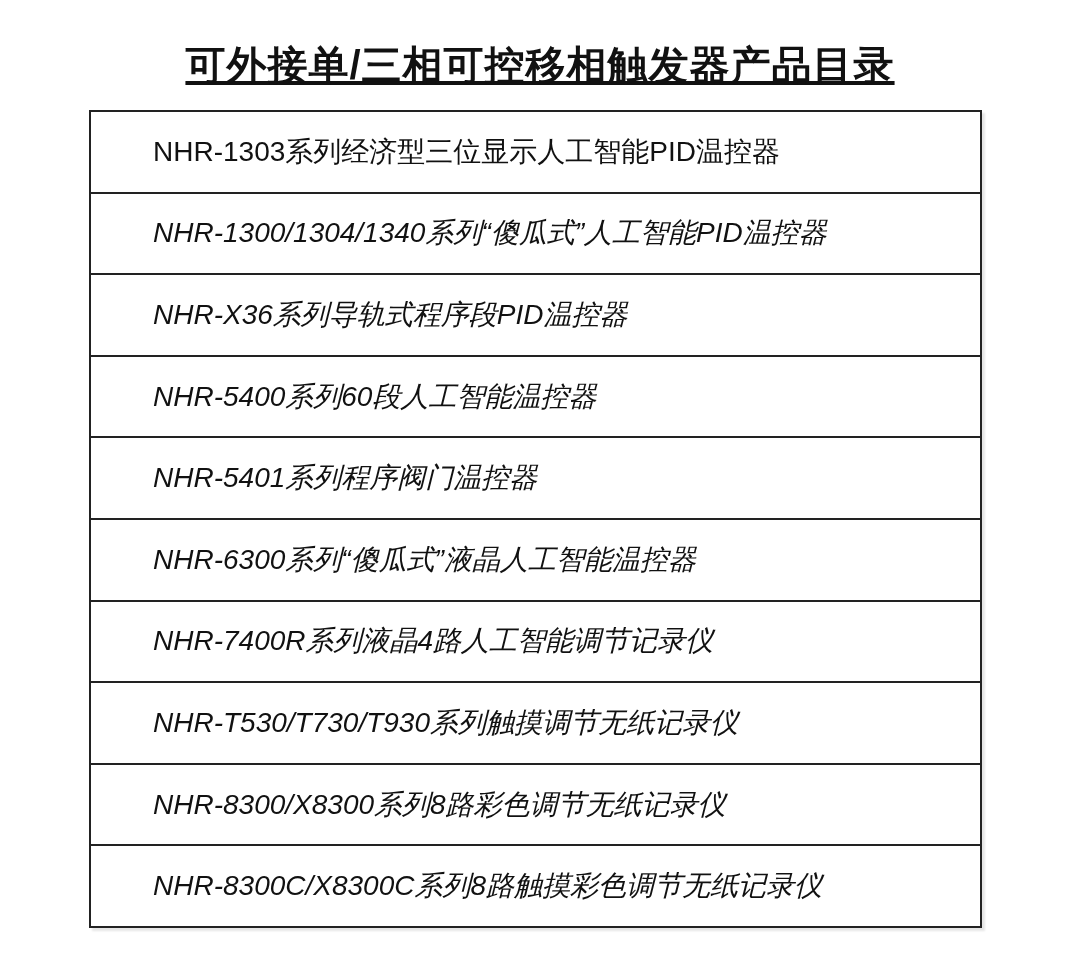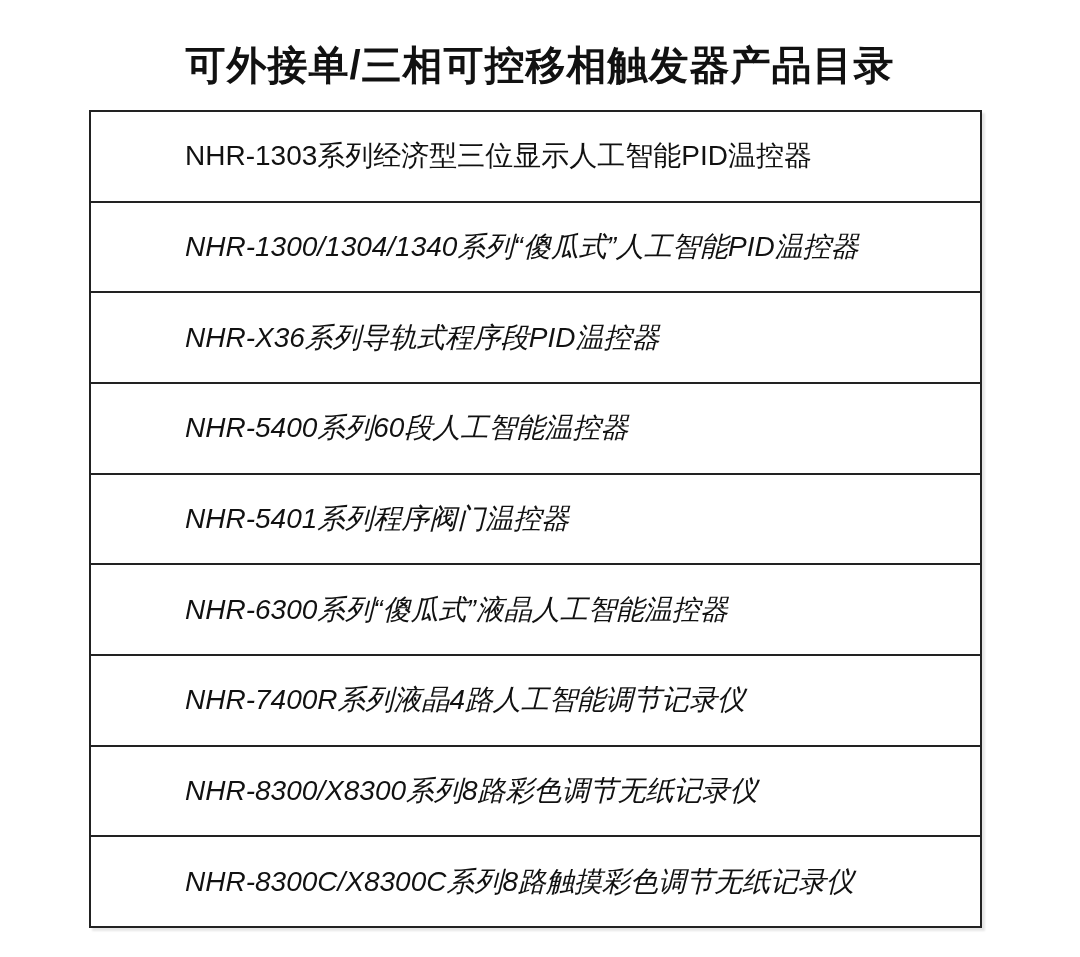--- a/index.html
+++ b/index.html
@@ -22,38 +22,39 @@
     margin:0;
     position:absolute;
     top:38px;
     left:0;
     width:1080px;
     text-align:center;
     font-size:40px;
     font-weight:700;
     letter-spacing:1px;
     color:var(--text);
+    text-decoration:underline;
   }
   .catalog{
     position:absolute;
     top:110px;
     left:89px;
     width:893px;
     height:818px;
     border:2px solid var(--border);
     background:var(--bg);
     display:flex;
     flex-direction:column;
     box-shadow:3px 3px 2px rgba(0,0,0,0.10);
   }
   .row{
     flex:1 1 0;
     display:flex;
     align-items:center;
-    padding-left:94px;
+    padding-left:62px;
     padding-right:20px;
     font-size:28px;
     font-weight:400;
     color:var(--text);
     white-space:nowrap;
     overflow:hidden;
   }
   .row + .row{
     border-top:2px solid var(--border);
     font-style:italic;
@@ -66,16 +67,17 @@
   <h1 class="title">可外接单/三相可控移相触发器产品目录</h1>
 
   <div class="catalog" id="catalog-table">
       <div class="row">NHR-1303系列经济型三位显示人工智能PID温控器</div>
       <div class="row">NHR-1300/1304/1340系列“傻瓜式”人工智能PID温控器</div>
       <div class="row">NHR-X36系列导轨式程序段PID温控器</div>
       <div class="row">NHR-5400系列60段人工智能温控器</div>
       <div class="row">NHR-5401系列程序阀门温控器</div>
       <div class="row">NHR-6300系列“傻瓜式”液晶人工智能温控器</div>
       <div class="row">NHR-7400R系列液晶4路人工智能调节记录仪</div>
+      <div class="row">NHR-T530/T730/T930系列触摸调节无纸记录仪</div>
       <div class="row">NHR-8300/X8300系列8路彩色调节无纸记录仪</div>
       <div class="row">NHR-8300C/X8300C系列8路触摸彩色调节无纸记录仪</div>
     </div>
 </div>
 
 </body></html>

